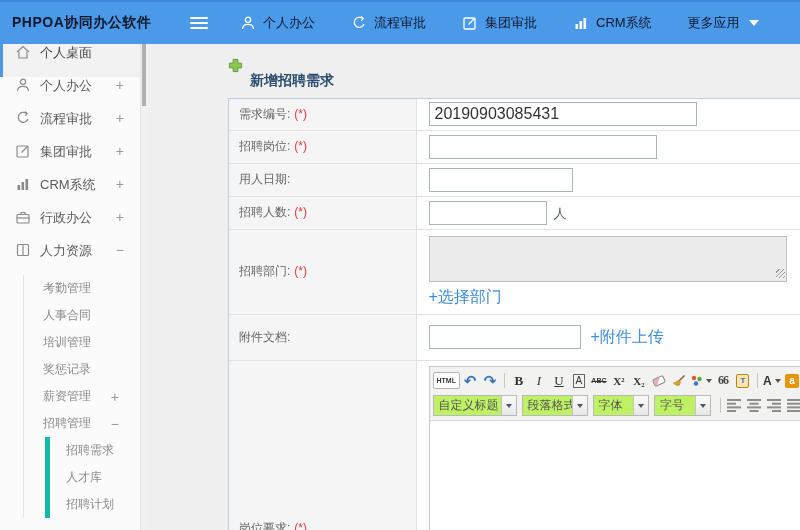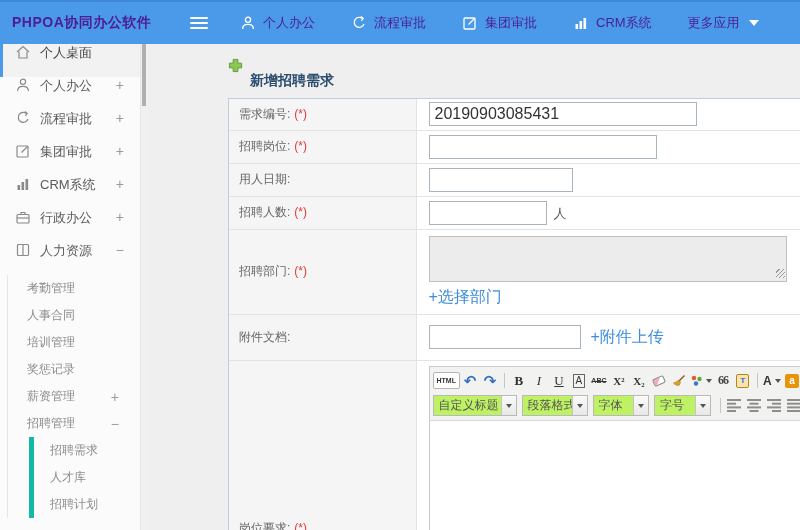--- a/index.html
+++ b/index.html
@@ -2,42 +2,42 @@
 <html><head>
 <meta charset="utf-8">
 <style>
   * { margin:0; padding:0; box-sizing:border-box; }
   html,body { width:800px; height:530px; overflow:hidden; }
   body { font-family:"Liberation Sans","DejaVu Sans",sans-serif; background:#efeff0; }
   .app { width:800px; height:530px; overflow:hidden; display:flex; flex-direction:column; }
 
   
   .topbar { height:44px; flex:0 0 44px; background:#4a9ae9; border-top:2px solid #3e88d8;
-            display:flex; align-items:center; color:#4c1d95; }
+            display:flex; align-items:center; color:#0f172a; }
   .logo { width:190px; padding-left:12px; font-size:14px; font-weight:bold; letter-spacing:.5px; white-space:nowrap; }
   .hamburger { width:18px; margin-right:32px; cursor:pointer; }
   .hamburger span { display:block; height:2px; background:#fff; border-radius:1px; margin:3px 0; }
   .topnav { display:flex; align-items:center; gap:36px; font-size:13px; }
   .nav-item { display:flex; align-items:center; gap:7px; cursor:pointer; white-space:nowrap; }
   .nav-item svg { display:block; }
   .caret-down { width:0; height:0; border-left:5px solid transparent; border-right:5px solid transparent;
                 border-top:6px solid #fff; margin-left:2px; }
 
   
   .body-row { flex:1; display:flex; min-height:0; }
 
   
   .sidebar { width:140px; flex:0 0 140px; background:#fbfbfb; overflow:hidden; }
   .side-item { height:33px; display:flex; padding-left:12px; font-size:13px;
                color:#5a5a5a; cursor:pointer; border-left:3px solid transparent; }
   .side-item.active { background:#f2f2f3; border-left-color:#4a9ae9; color:#444; }
   .side-item svg { margin-right:9px; flex:0 0 auto; }
   .side-item .lbl { flex:1; }
   .expander { font-size:14px; color:#9a9a9a; padding-right:16px; }
-  .sub-list { border-left:1px solid #e6e6e6; margin-left:7px; }
+  .sub-list { border-left:1px solid #e6e6e6; margin-left:23px; }
   .sub-item { height:27px; display:flex; align-items:center; padding-left:19px; font-size:12px;
               color:#8b8b8b; cursor:pointer; }
   .sub-item .lbl { flex:1; }
   .sub-item .expander { padding-right:21px; }
   .subsub-list { border-left:5px solid #14b8a6; margin-left:21px; }
   .subsub-item { height:27px; display:flex; align-items:center; padding-left:16px; font-size:12px;
                  color:#8b8b8b; cursor:pointer; }
 
   
   .scroll-strip { width:8px; flex:0 0 8px; background:#f1f1f1; border-left:1px solid #e4e4e4; position:relative; }

